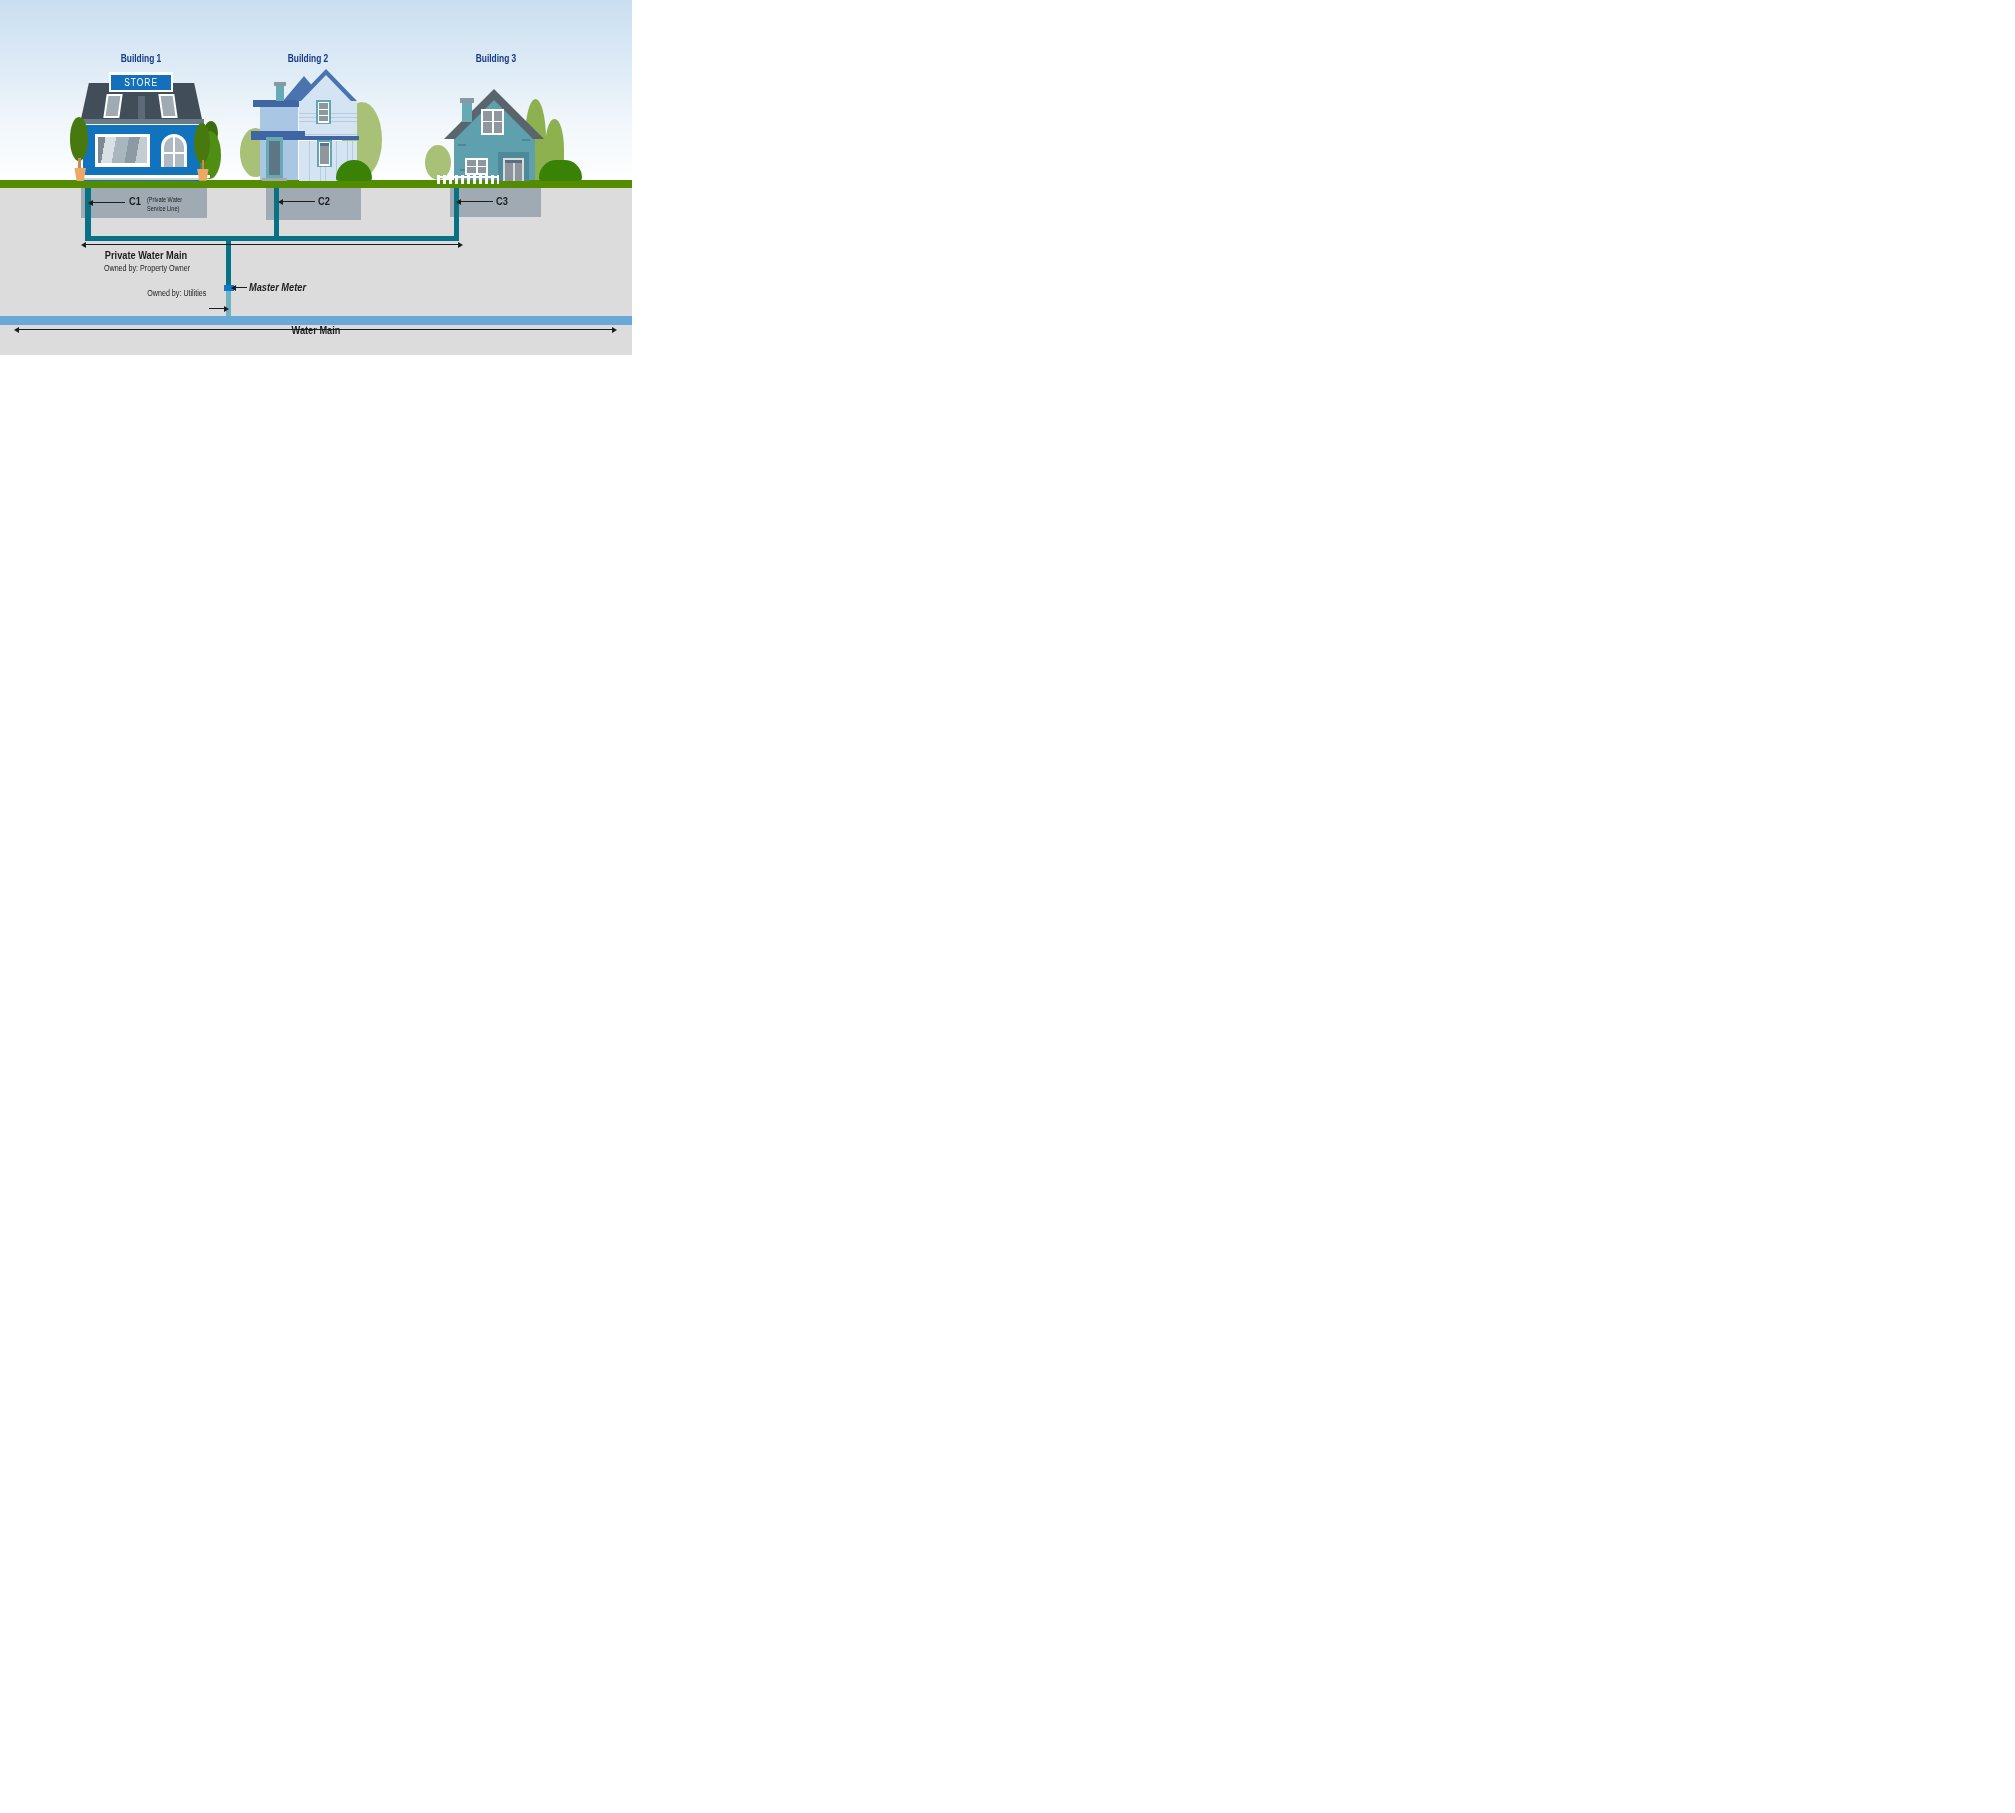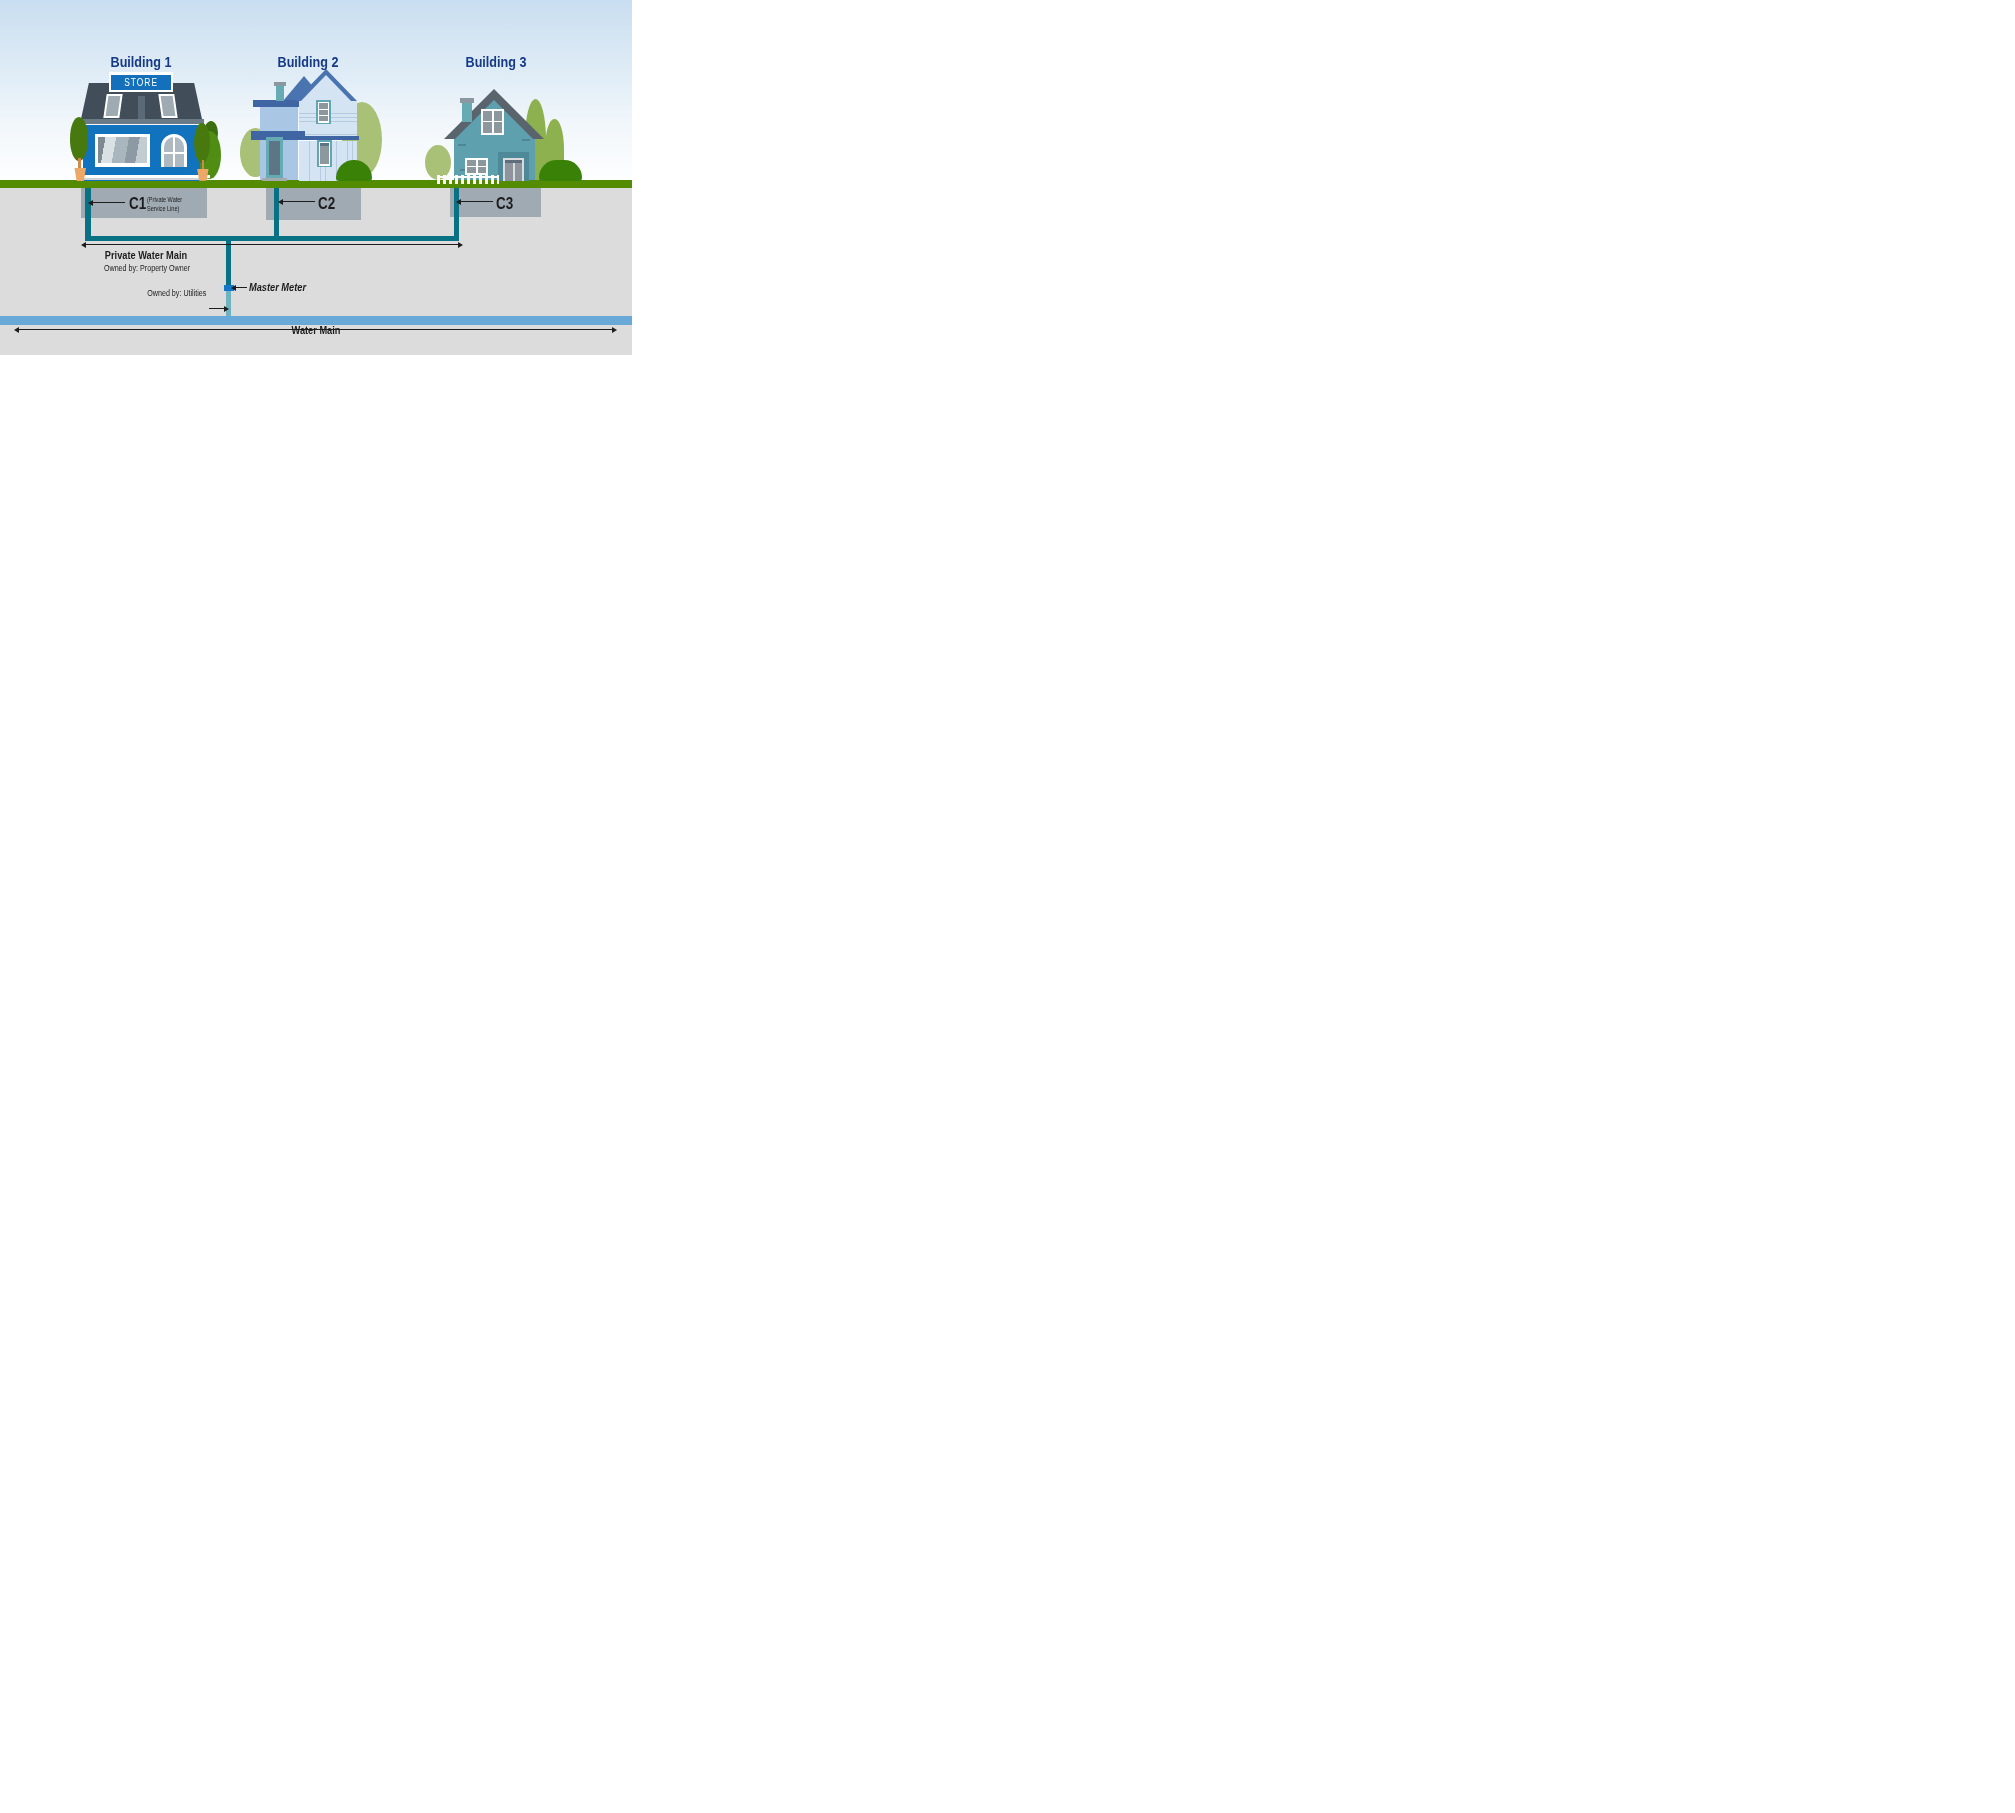--- a/index.html
+++ b/index.html
@@ -42,22 +42,22 @@
   .pipe{background:var(--pipe);z-index:3;}
   .pipe-light{background:var(--pipe-light);z-index:3;}
   .meter{background:var(--meter);z-index:5;}
   .watermain{left:0;top:316px;width:632px;height:9.3px;background:var(--watermain);z-index:3;}
   
   .t{color:var(--ink);white-space:nowrap;z-index:8;}
   .cond{display:inline-block;transform:scaleX(.84);transform-origin:left center;}
   .cond-c{display:inline-block;transform:scaleX(.84);transform-origin:center center;}
   .cond-r{display:inline-block;transform:scaleX(.84);transform-origin:right center;}
   .center{transform:translateX(-50%);}
-  .title{font-weight:bold;font-size:15px;color:var(--title-navy);z-index:8;}
-  .ccode{font-weight:bold;font-size:16px;}
+  .title{font-weight:bold;font-size:10px;color:var(--title-navy);z-index:8;}
+  .ccode{font-weight:bold;font-size:11px;}
   .cnote{font-size:6.6px;line-height:8.5px;}
   .big{font-weight:bold;font-size:11px;}
   .med{font-size:8.5px;}
   
   .aline{position:absolute;height:1.2px;background:var(--ink);z-index:8;}
   .head-l::before{content:"";position:absolute;left:-5.2px;top:50%;transform:translateY(-50%);
     border-top:3.2px solid transparent;border-bottom:3.2px solid transparent;border-right:5.6px solid var(--ink);}
   .head-r::after{content:"";position:absolute;right:-5.2px;top:50%;transform:translateY(-50%);
     border-top:3.2px solid transparent;border-bottom:3.2px solid transparent;border-left:5.6px solid var(--ink);}
   

